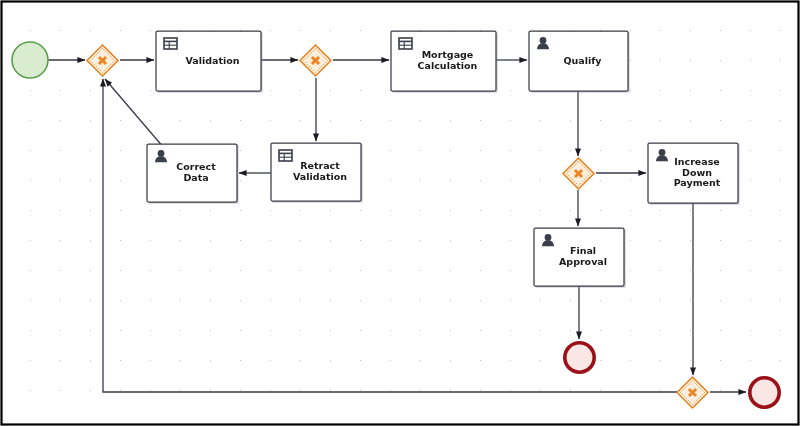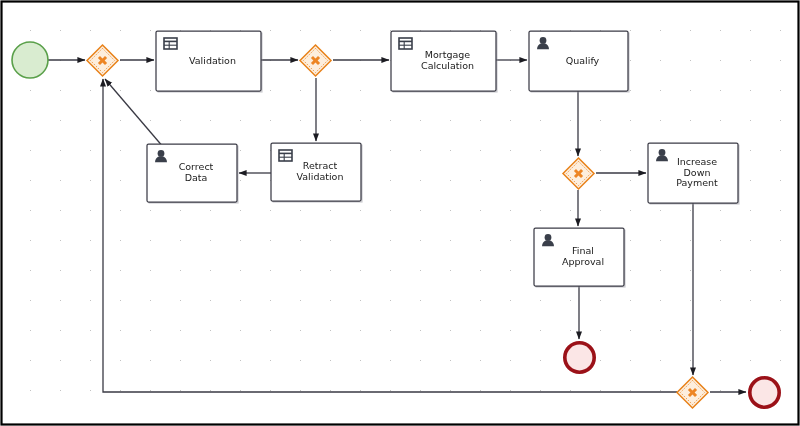--- a/index.html
+++ b/index.html
@@ -7,20 +7,21 @@
     padding: 0;
     background: #ffffff;
     font-family: "DejaVu Sans", "Liberation Sans", sans-serif;
   }
   #canvas-wrap {
     position: relative;
     width: 800px;
     height: 426px;
     overflow: hidden;
     background: #ffffff;
+    font-weight: bold;
   }
   #bpmn-svg {
     display: block;
     width: 800px;
     height: 426px;
   }
   .task-label {
     font-family: "DejaVu Sans", "Liberation Sans", sans-serif;
     font-size: 9.5px;
     fill: #1a1a1a;

